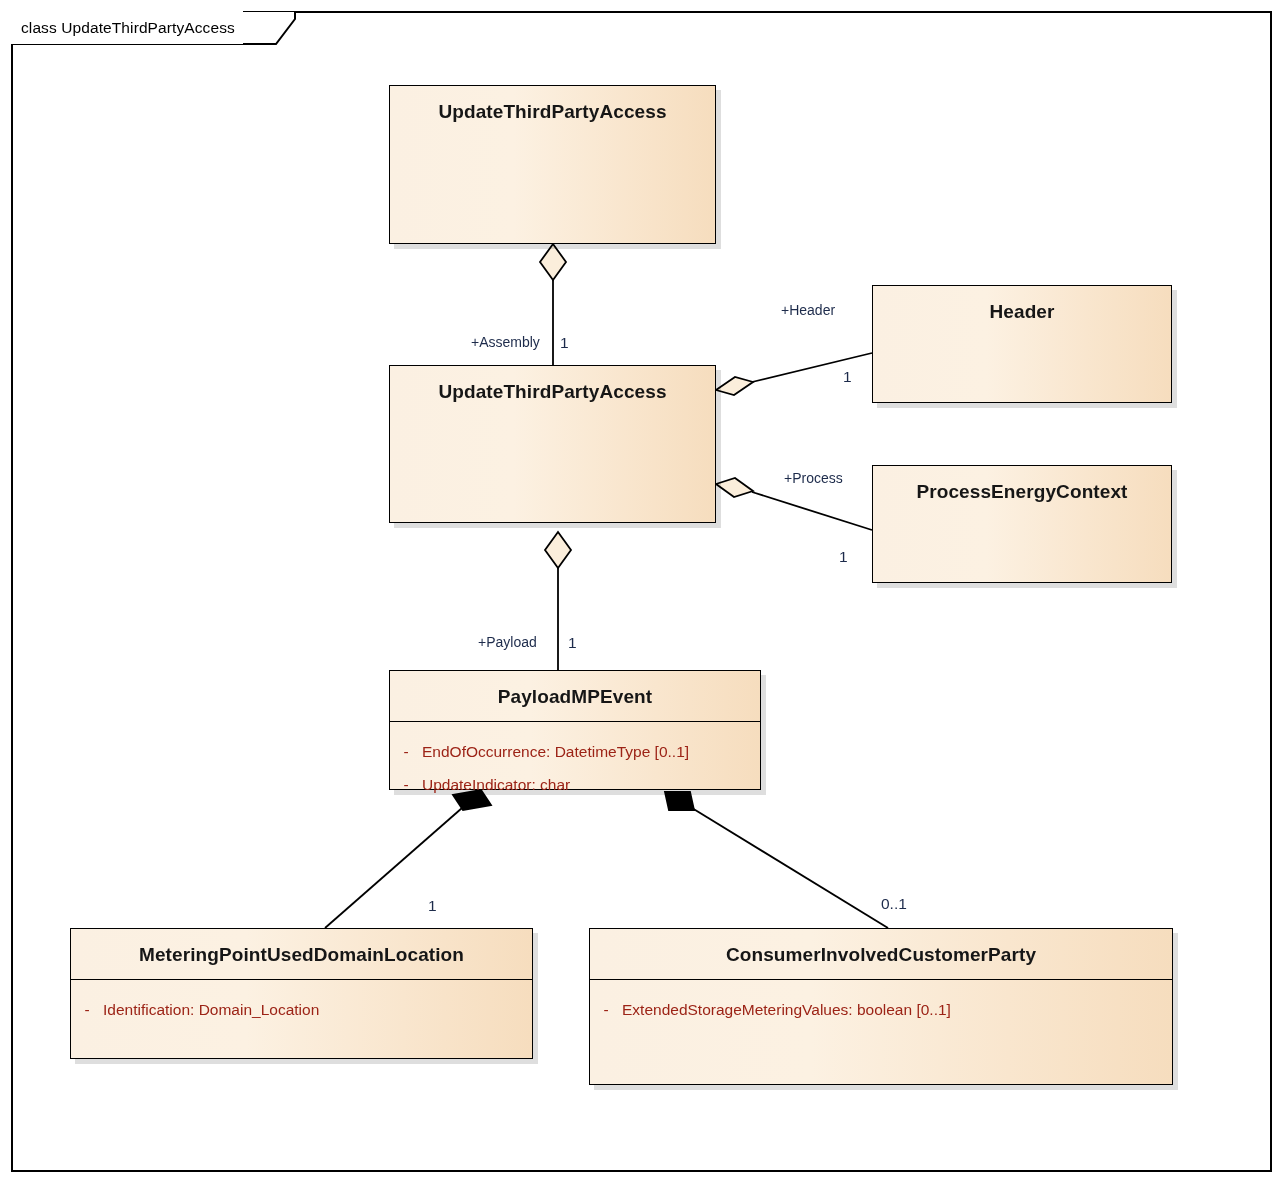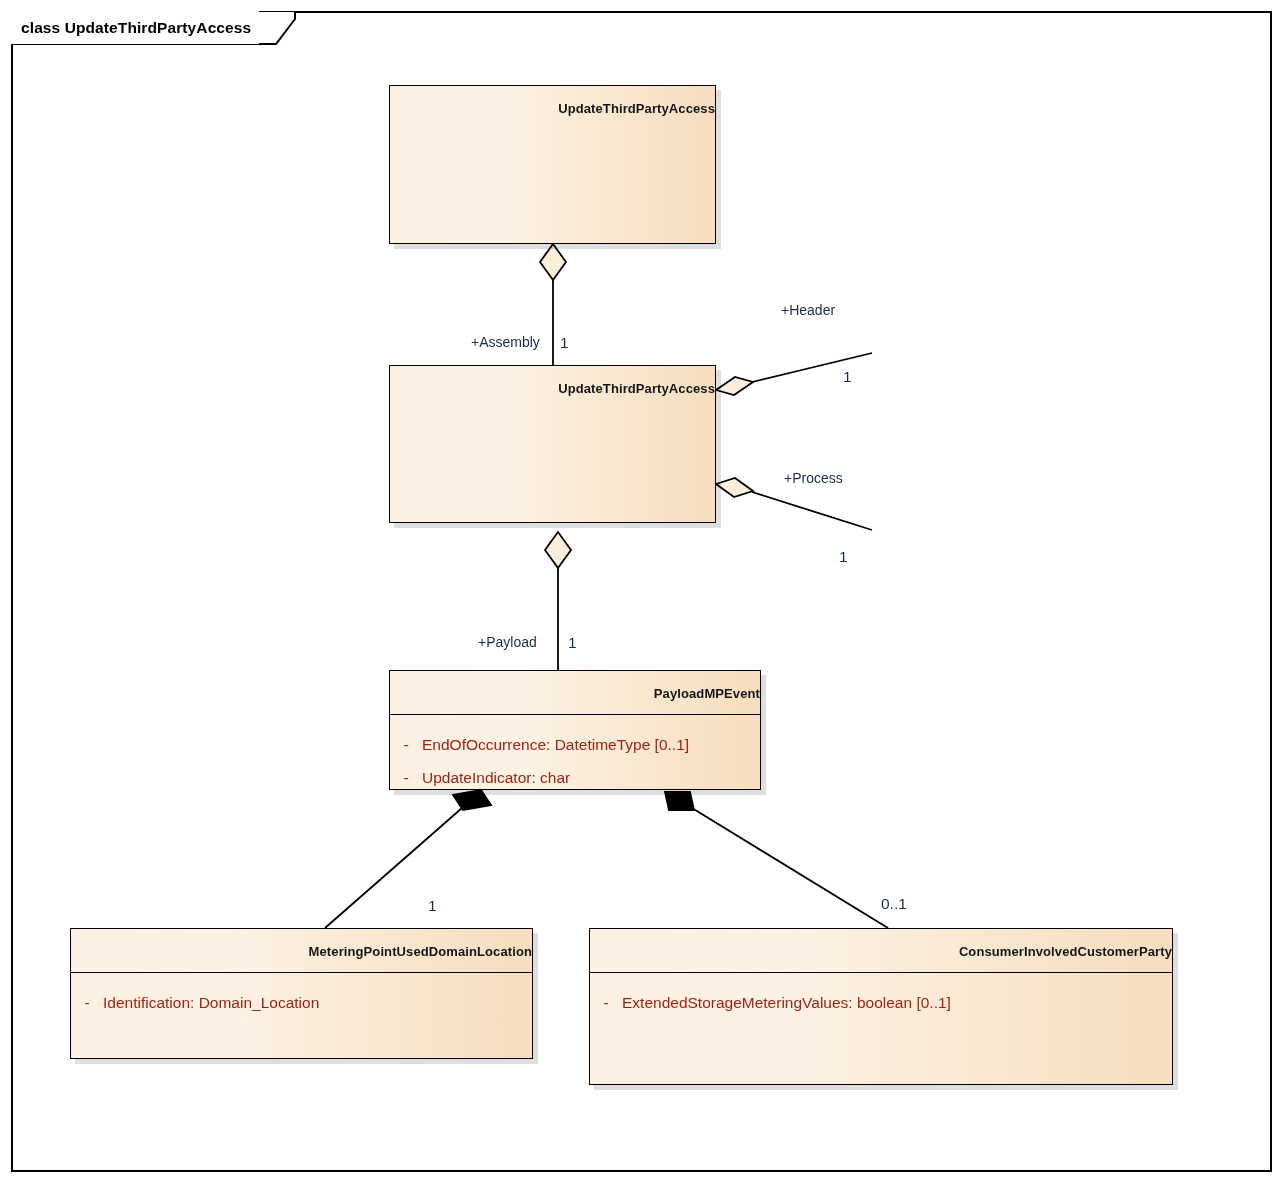--- a/index.html
+++ b/index.html
@@ -42,21 +42,21 @@
     z-index: 5;
   }
   .frame-tab-svg {
     position: absolute;
     left: 11px;
     top: 11px;
     z-index: 4;
   }
   .frame-tab-label {
     font-size: 15.5px;
-    font-weight: bold;
+    font-weight: normal;
     color: #000000;
     white-space: nowrap;
     letter-spacing: .1px;
   }
 
   
   .links {
     position: absolute;
     left: 0;
     top: 0;
@@ -69,22 +69,22 @@
   
   .klass {
     position: absolute;
     box-sizing: border-box;
     border: 1.6px solid #000000;
     background: linear-gradient(to right, #fbf0e2 0%, #fcf1e2 38%, #f9e6ce 72%, #f6ddbe 100%);
     box-shadow: 5px 5px 0 rgba(0,0,0,0.13);
     z-index: 2;
   }
   .klass-name {
-    text-align: right;
-    font-size: 13px;
+    text-align: center;
+    font-size: 19px;
     font-weight: bold;
     color: #161616;
     padding-top: 15px;
     letter-spacing: .1px;
     white-space: nowrap;
   }
   .klass.compartmented .klass-name {
     padding-bottom: 13px;
   }
   .divider {
@@ -176,21 +176,27 @@
   </svg>
 
   <div class="klass" style="left:389px; top:85px; width:327px; height:159px;">
     <div class="klass-name">UpdateThirdPartyAccess</div>
   </div>
 
   <div class="klass" style="left:389px; top:365px; width:327px; height:158px;">
     <div class="klass-name">UpdateThirdPartyAccess</div>
   </div>
 
-
+  <div class="klass" style="left:872px; top:285px; width:300px; height:118px;">
+    <div class="klass-name">Header</div>
+  </div>
+
+  <div class="klass" style="left:872px; top:465px; width:300px; height:118px;">
+    <div class="klass-name">ProcessEnergyContext</div>
+  </div>
 
   <div class="klass compartmented" style="left:389px; top:670px; width:372px; height:120px;">
     <div class="klass-name">PayloadMPEvent</div>
     <div class="divider attrs">
       <div class="attr">
         <span class="attr-vis">-</span>
         <span class="attr-text">EndOfOccurrence: DatetimeType [0..1]</span>
       </div>
       <div class="attr">
         <span class="attr-vis">-</span>

